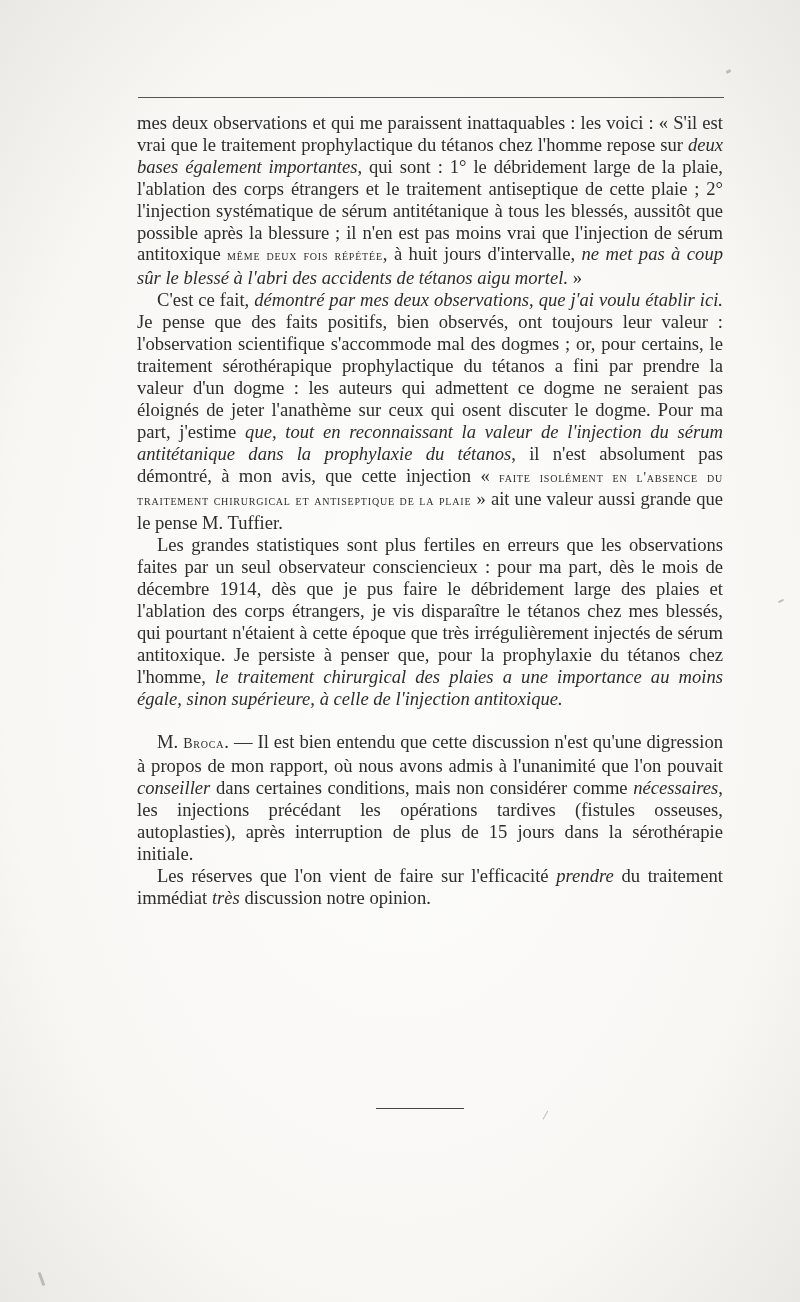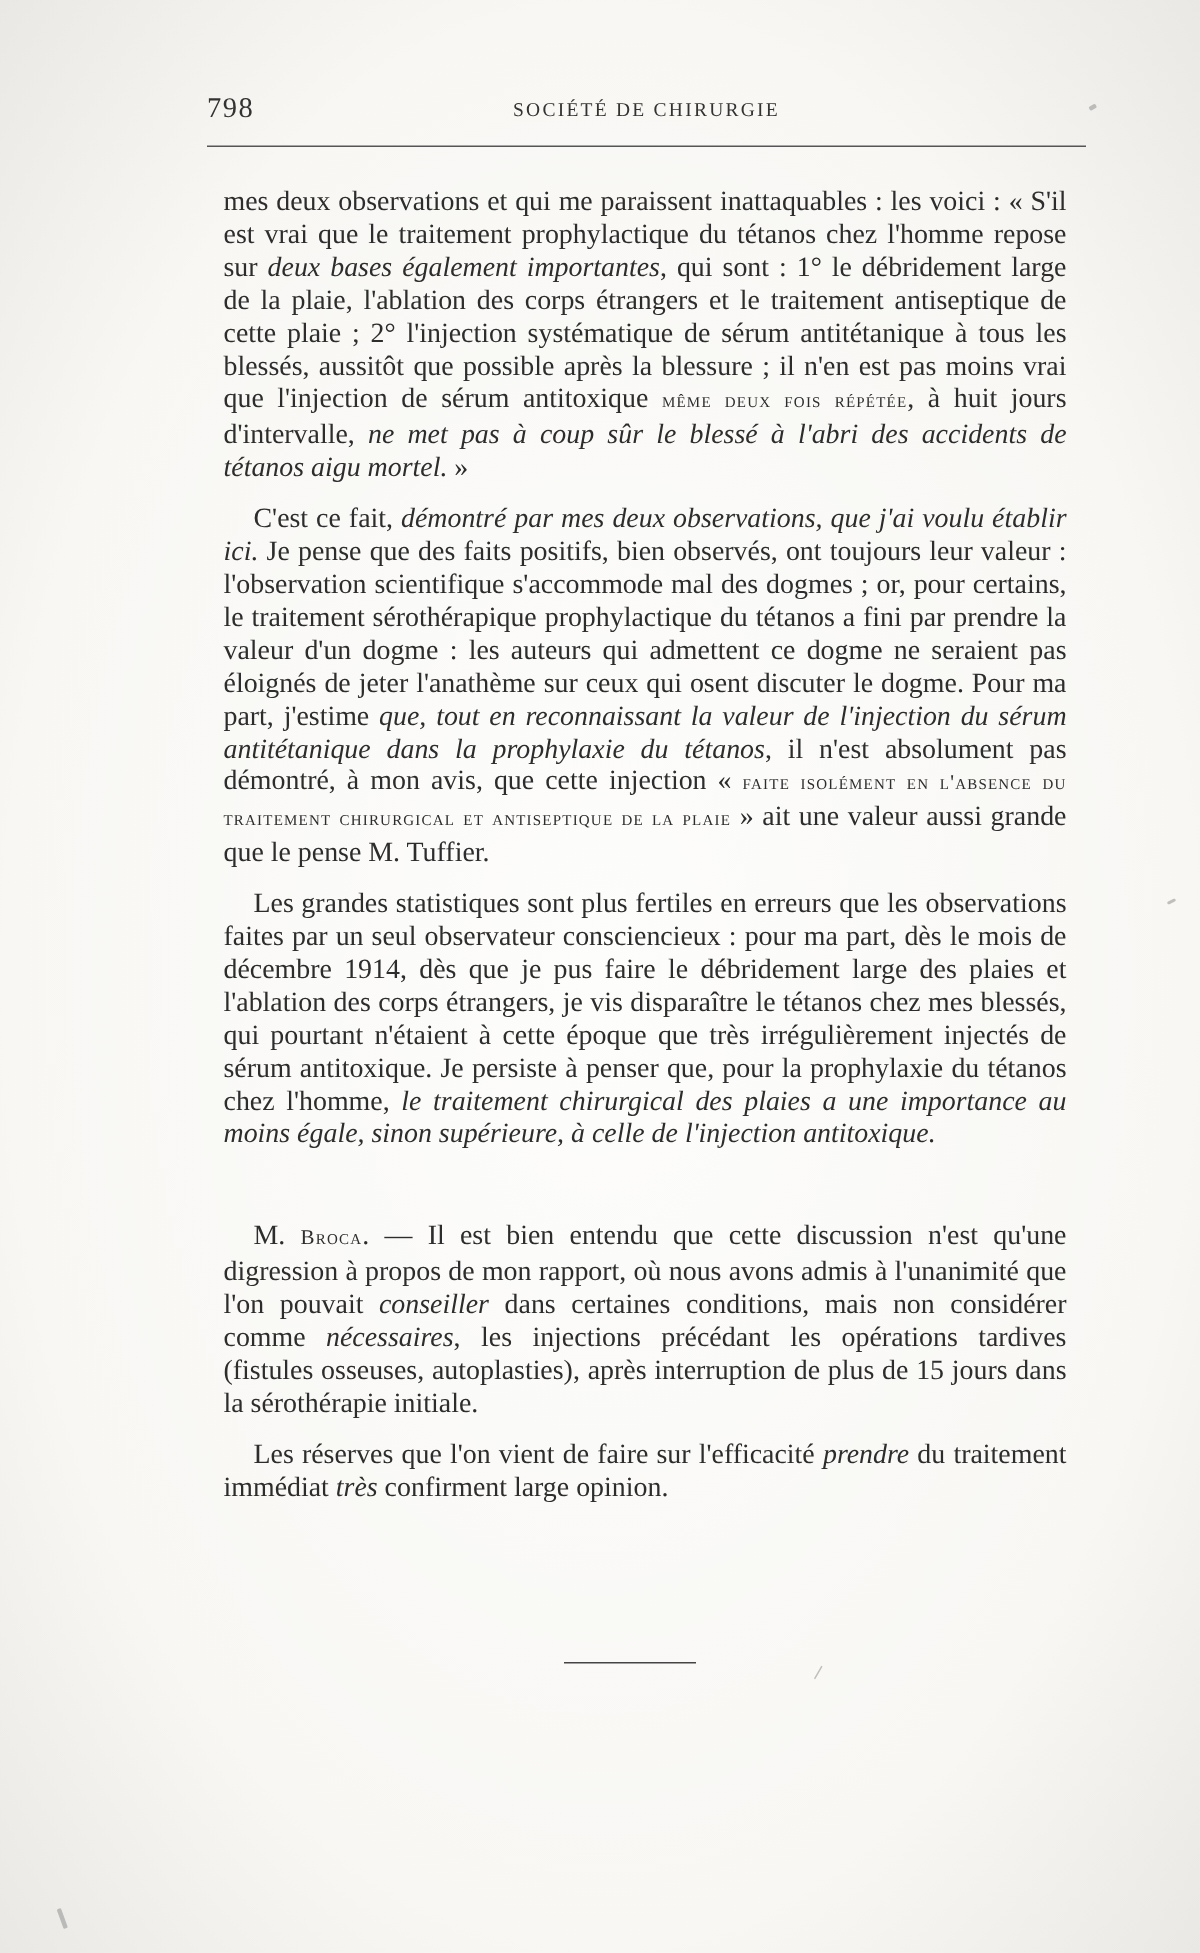--- a/index.html
+++ b/index.html
@@ -60,21 +60,21 @@
       position: absolute;
       left: 137px;
       top: 112px;
       width: 586px;
       font-size: 18.6px;
       line-height: 21.9px;
       text-align: justify;
       color: #2d2d2d;
     }
     .body-text p {
-      margin: 12px;
+      margin: 0;
     }
     .indent {
       text-indent: 20px;
     }
     .sc {
       font-variant: small-caps;
       font-size: 14px;
       letter-spacing: 0.8px;
     }
     .it {
@@ -95,33 +95,29 @@
       background: #9a9a9a;
       border-radius: 1px;
       opacity: 0.6;
     }
   </style>
 </head>
 <body>
 
 <div class="page">
 
-  <div class="header">
-    <span class="page-number">798</span>
-    <span class="running-title">Société de Chirurgie</span>
-  </div>
   <div class="header-rule"></div>
 
   <div class="body-text" id="body-text">
       <p><span>mes deux observations et qui me paraissent inattaquables : les voici : « S'il est vrai que le traitement prophylactique du tétanos chez l'homme repose sur </span><span class="it">deux bases également importantes</span><span>, qui sont : 1° le débridement large de la plaie, l'ablation des corps étrangers et le traitement antiseptique de cette plaie ; 2° l'injection systématique de sérum antitétanique à tous les blessés, aussitôt que possible après la blessure ; il n'en est pas moins vrai que l'injection de sérum antitoxique </span><span class="sc">même deux fois répétée</span><span>, à huit jours d'intervalle, </span><span class="it">ne met pas à coup sûr le blessé à l'abri des accidents de tétanos aigu mortel.</span><span> »</span></p>
       <p class="indent"><span>C'est ce fait, </span><span class="it">démontré par mes deux observations, que j'ai voulu établir ici.</span><span> Je pense que des faits positifs, bien observés, ont toujours leur valeur : l'observation scientifique s'accommode mal des dogmes ; or, pour certains, le traitement sérothérapique prophylactique du tétanos a fini par prendre la valeur d'un dogme : les auteurs qui admettent ce dogme ne seraient pas éloignés de jeter l'anathème sur ceux qui osent discuter le dogme. Pour ma part, j'estime </span><span class="it">que, tout en reconnaissant la valeur de l'injection du sérum antitétanique dans la prophylaxie du tétanos</span><span>, il n'est absolument pas démontré, à mon avis, que cette injection « </span><span class="sc">faite isolément en l'absence du traitement chirurgical et antiseptique de la plaie</span><span> » ait une valeur aussi grande que le pense M. Tuffier.</span></p>
       <p class="indent"><span>Les grandes statistiques sont plus fertiles en erreurs que les observations faites par un seul observateur consciencieux : pour ma part, dès le mois de décembre 1914, dès que je pus faire le débridement large des plaies et l'ablation des corps étrangers, je vis disparaître le tétanos chez mes blessés, qui pourtant n'étaient à cette époque que très irrégulièrement injectés de sérum antitoxique. Je persiste à penser que, pour la prophylaxie du tétanos chez l'homme, </span><span class="it">le traitement chirurgical des plaies a une importance au moins égale, sinon supérieure, à celle de l'injection antitoxique.</span></p>
       <div class="gap"></div>
       <p class="indent"><span>M. </span><span class="sc">Broca</span><span>. — Il est bien entendu que cette discussion n'est qu'une digression à propos de mon rapport, où nous avons admis à l'unanimité que l'on pouvait </span><span class="it">conseiller</span><span> dans certaines conditions, mais non considérer comme </span><span class="it">nécessaires</span><span>, les injections précédant les opérations tardives (fistules osseuses, autoplasties), après interruption de plus de 15 jours dans la sérothérapie initiale.</span></p>
-      <p class="indent"><span>Les réserves que l'on vient de faire sur l'efficacité </span><span class="it">prendre</span><span> du traitement immédiat </span><span class="it">très</span><span> confirment large opinion.</span></p>
+      <p class="indent"><span>Les réserves que l'on vient de faire sur l'efficacité </span><span class="it">prendre</span><span> du traitement immédiat </span><span class="it">très</span><span> discussion notre opinion.</span></p>
     </div>
 
   <div class="end-rule"></div>
 
   <div class="speck" style="left:726px;top:70px;width:5px;height:3px;transform:rotate(-30deg);"></div>
   <div class="speck" style="left:40px;top:1272px;width:3px;height:14px;transform:rotate(-20deg);"></div>
   <div class="speck" style="left:778px;top:600px;width:6px;height:2px;transform:rotate(-25deg);"></div>
   <div class="speck" style="left:545px;top:1110px;width:1px;height:10px;transform:rotate(30deg);"></div>
 </div>
 

